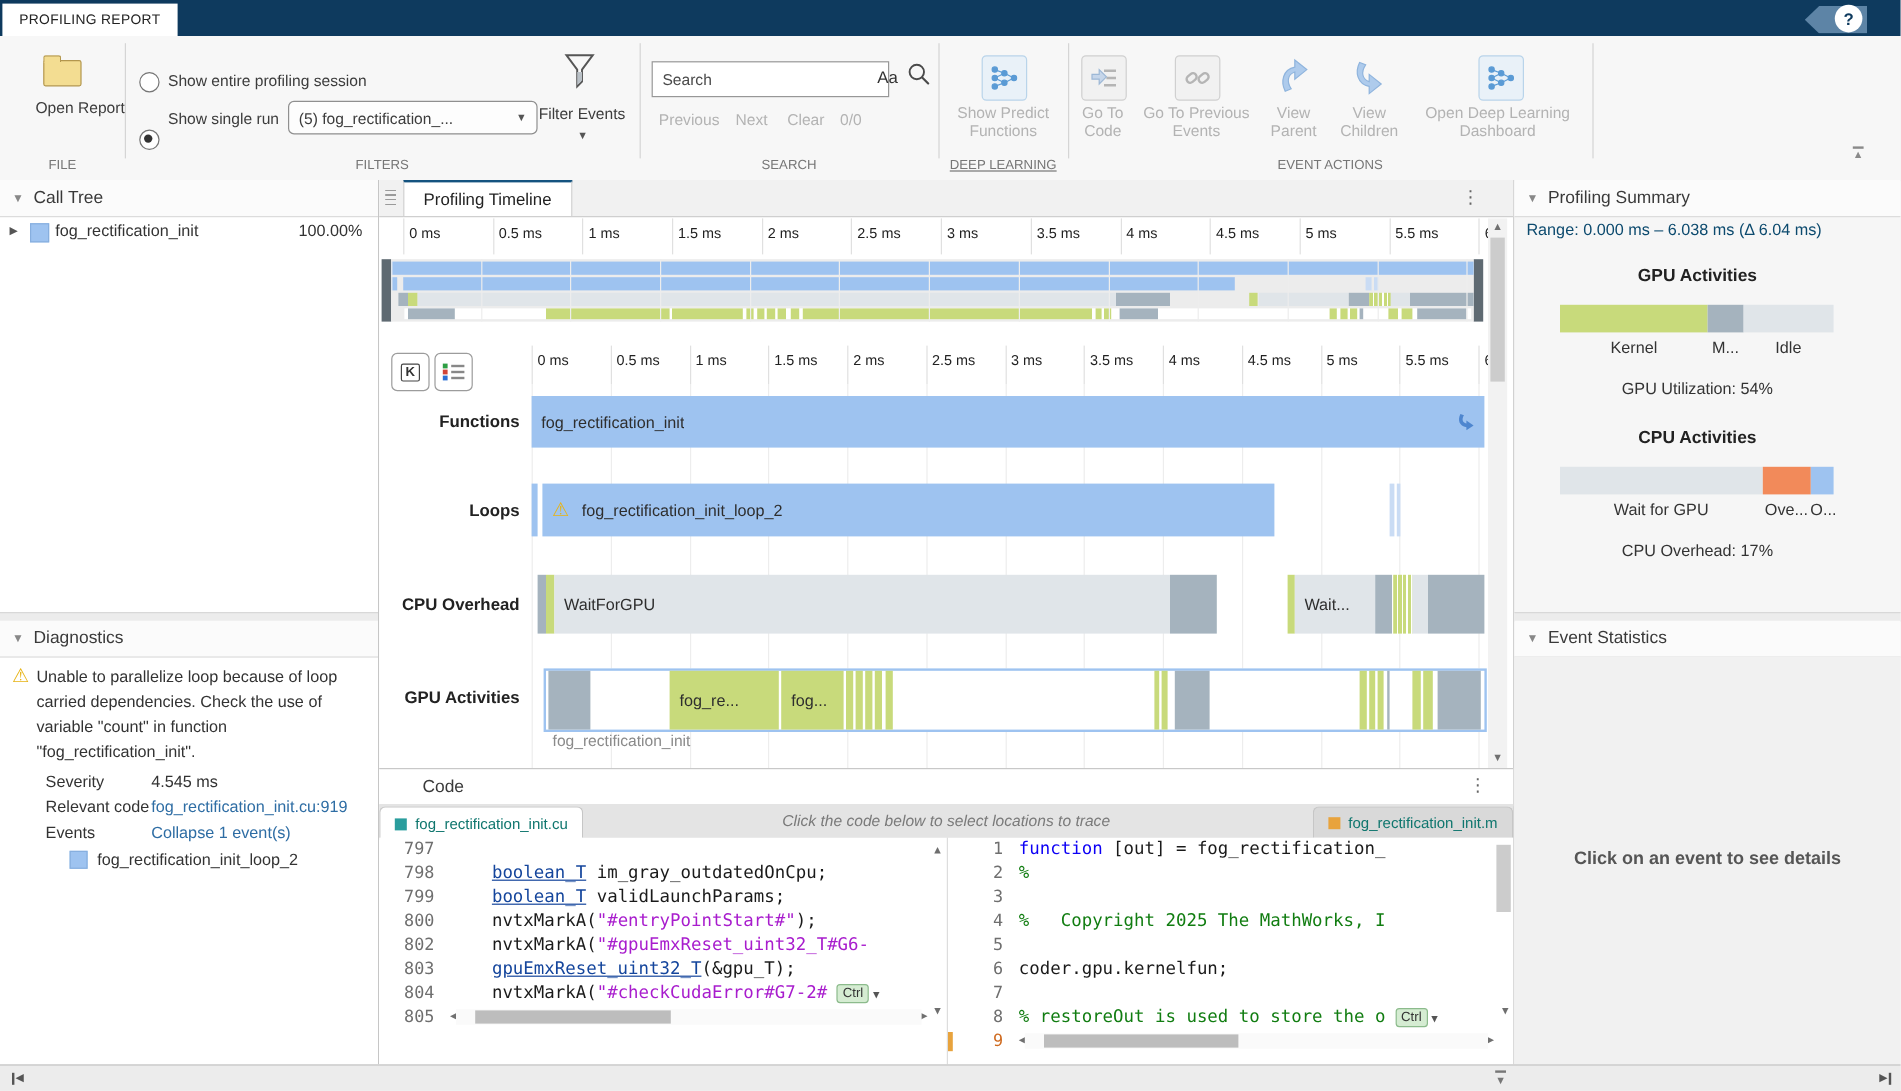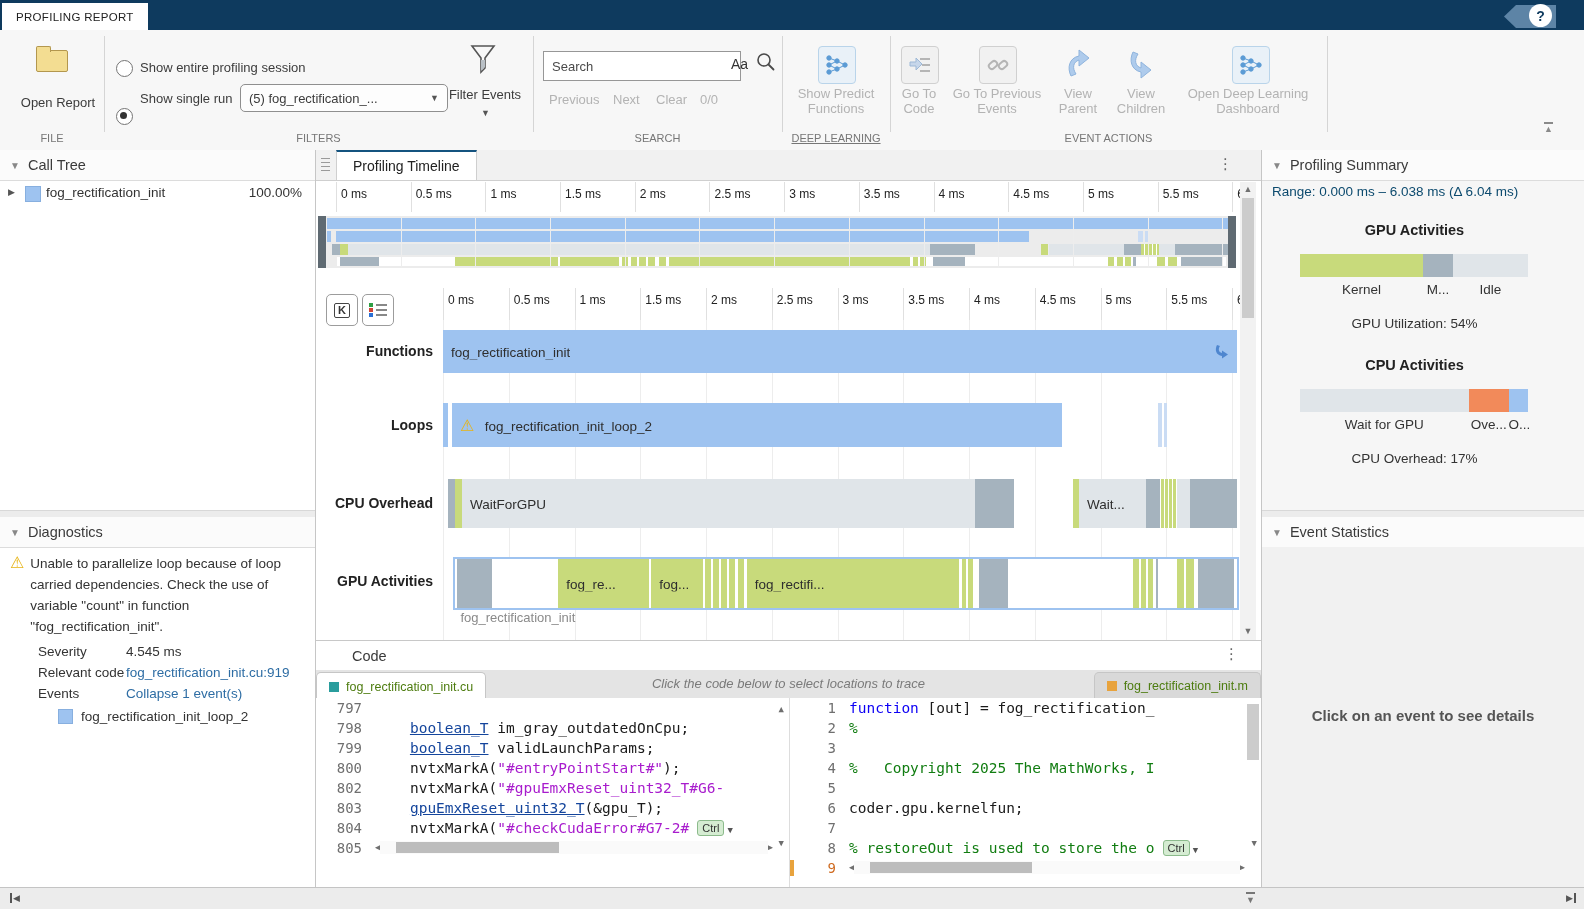--- a/index.html
+++ b/index.html
@@ -89,21 +89,21 @@
   
   .sum-heading{font-weight:bold;font-size:14.5px;color:#222;text-align:center;}
   .sum-bar{display:flex;height:23px;}
   .sum-labels{display:flex;font-size:13.5px;color:#333;}
   .sum-labels span{text-align:center;white-space:nowrap;}
   .sum-caption{text-align:center;font-size:13.5px;color:#333;}
   
   #code-header{display:flex;align-items:center;background:#fff;border-top:1px solid #c8c8c8;border-bottom:1px solid #e3e3e3;}
   #code-tabbar{background:#e4e4e4;border-bottom:1px solid #cfcfcf;}
   .code-tab{position:absolute;top:2px;height:26px;display:flex;align-items:center;gap:7px;padding:0 12px;
-      border:1px solid #c6c6c6;border-bottom:none;border-radius:5px 5px 0 0;font-size:12.5px;color:#4d7c0f;white-space:nowrap;}
+      border:1px solid #c6c6c6;border-bottom:none;border-radius:5px 5px 0 0;font-size:12.5px;color:#0f766e;white-space:nowrap;}
   .code-tab.active{background:#fff;height:27px;}
   .code-tab.inactive{background:#d9d9d9;}
   .tab-square{width:10px;height:10px;flex:none;}
   .code-hint{position:absolute;left:0;right:0;text-align:center;top:6px;font-style:italic;color:#7a7a7a;font-size:13px;}
   .editor{position:absolute;background:#fff;font-family:"DejaVu Sans Mono","Liberation Mono",monospace;font-size:14.5px;}
   .code-row{display:flex;height:20px;line-height:20px;position:relative;}
   .gutter{width:46px;flex:none;text-align:right;padding-right:13px;color:#6f6f6f;font-size:14px;}
   .gutter.orange{color:#cf6a1f;}
   .code-content{flex:1;white-space:pre;overflow:hidden;position:relative;}
   .code-content.hl{background:#cfe2f7;}
@@ -137,21 +137,21 @@
     <div id="report-tab" class="abs">PROFILING REPORT</div>
     <div id="help-wrap" class="abs"></div>
     <div id="help-btn" class="abs">?</div>
   </div>
 
   <div id="toolbar" class="abs">
 
     <div class="abs tb-icon" style="left:36px;top:20px;">
       <div class="folder-icon"></div>
       </div>
-    <div class="abs tb-label" style="left:12px;top:65px;width:92px;text-align:center;">Open Report</div>
+    <div class="abs tb-label" style="left:12px;top:52px;width:92px;text-align:right;">Open Report</div>
     <div class="tb-section" style="left:0;width:104px;">FILE</div>
     <div class="tb-divider" style="left:104px;"></div>
 
     <div class="abs radio" style="left:116px;top:30px;"></div>
     <div class="abs tb-label" style="left:140px;top:30px;">Show entire profiling session</div>
     <div class="abs radio sel" style="left:116px;top:61px;"></div>
     <div class="abs tb-label" style="left:140px;top:61px;">Show single run</div>
     <div id="run-dropdown" class="abs" style="left:240px;top:54px;">
       <span class="tb-label">(5) fog_rectification_...</span>
       <span class="caret">▼</span>
@@ -534,23 +534,20 @@
               <span class="seg-label">fog_re...</span>
             </div>
             <div class="seg seg-green" style="left: 25.1%; width: 6.6%;">
               <span class="seg-label">fog...</span>
             </div>
             <div class="seg seg-green" style="left: 32%; width: 0.77%;"></div>
             <div class="seg seg-green" style="left: 33%; width: 0.77%;"></div>
             <div class="seg seg-green" style="left: 34%; width: 0.77%;"></div>
             <div class="seg seg-green" style="left: 35%; width: 0.77%;"></div>
             <div class="seg seg-green" style="left: 36.2%; width: 0.77%;"></div>
-            <div class="seg seg-green" style="left: 37.3%; width: 27.2%;">
-              <span class="seg-label">fog_rectifi...</span>
-            </div>
             <div class="seg seg-green" style="left: 64.8%; width: 0.5%;"></div>
             <div class="seg seg-green" style="left: 65.6%; width: 0.6%;"></div>
             <div class="seg seg-dark" style="left: 67%; width: 3.7%;"></div>
             <div class="seg seg-green" style="left: 86.7%; width: 0.7%;"></div>
             <div class="seg seg-green" style="left: 87.7%; width: 0.7%;"></div>
             <div class="seg seg-green" style="left: 88.6%; width: 0.7%;"></div>
             <div class="seg seg-dark" style="left: 89.6%; width: 0.3%;"></div>
             <div class="seg seg-green" style="left: 92.3%; width: 0.9%;"></div>
             <div class="seg seg-green" style="left: 93.5%; width: 1%;"></div>
             <div class="seg seg-dark" style="left: 95%; width: 4.6%;"></div>

